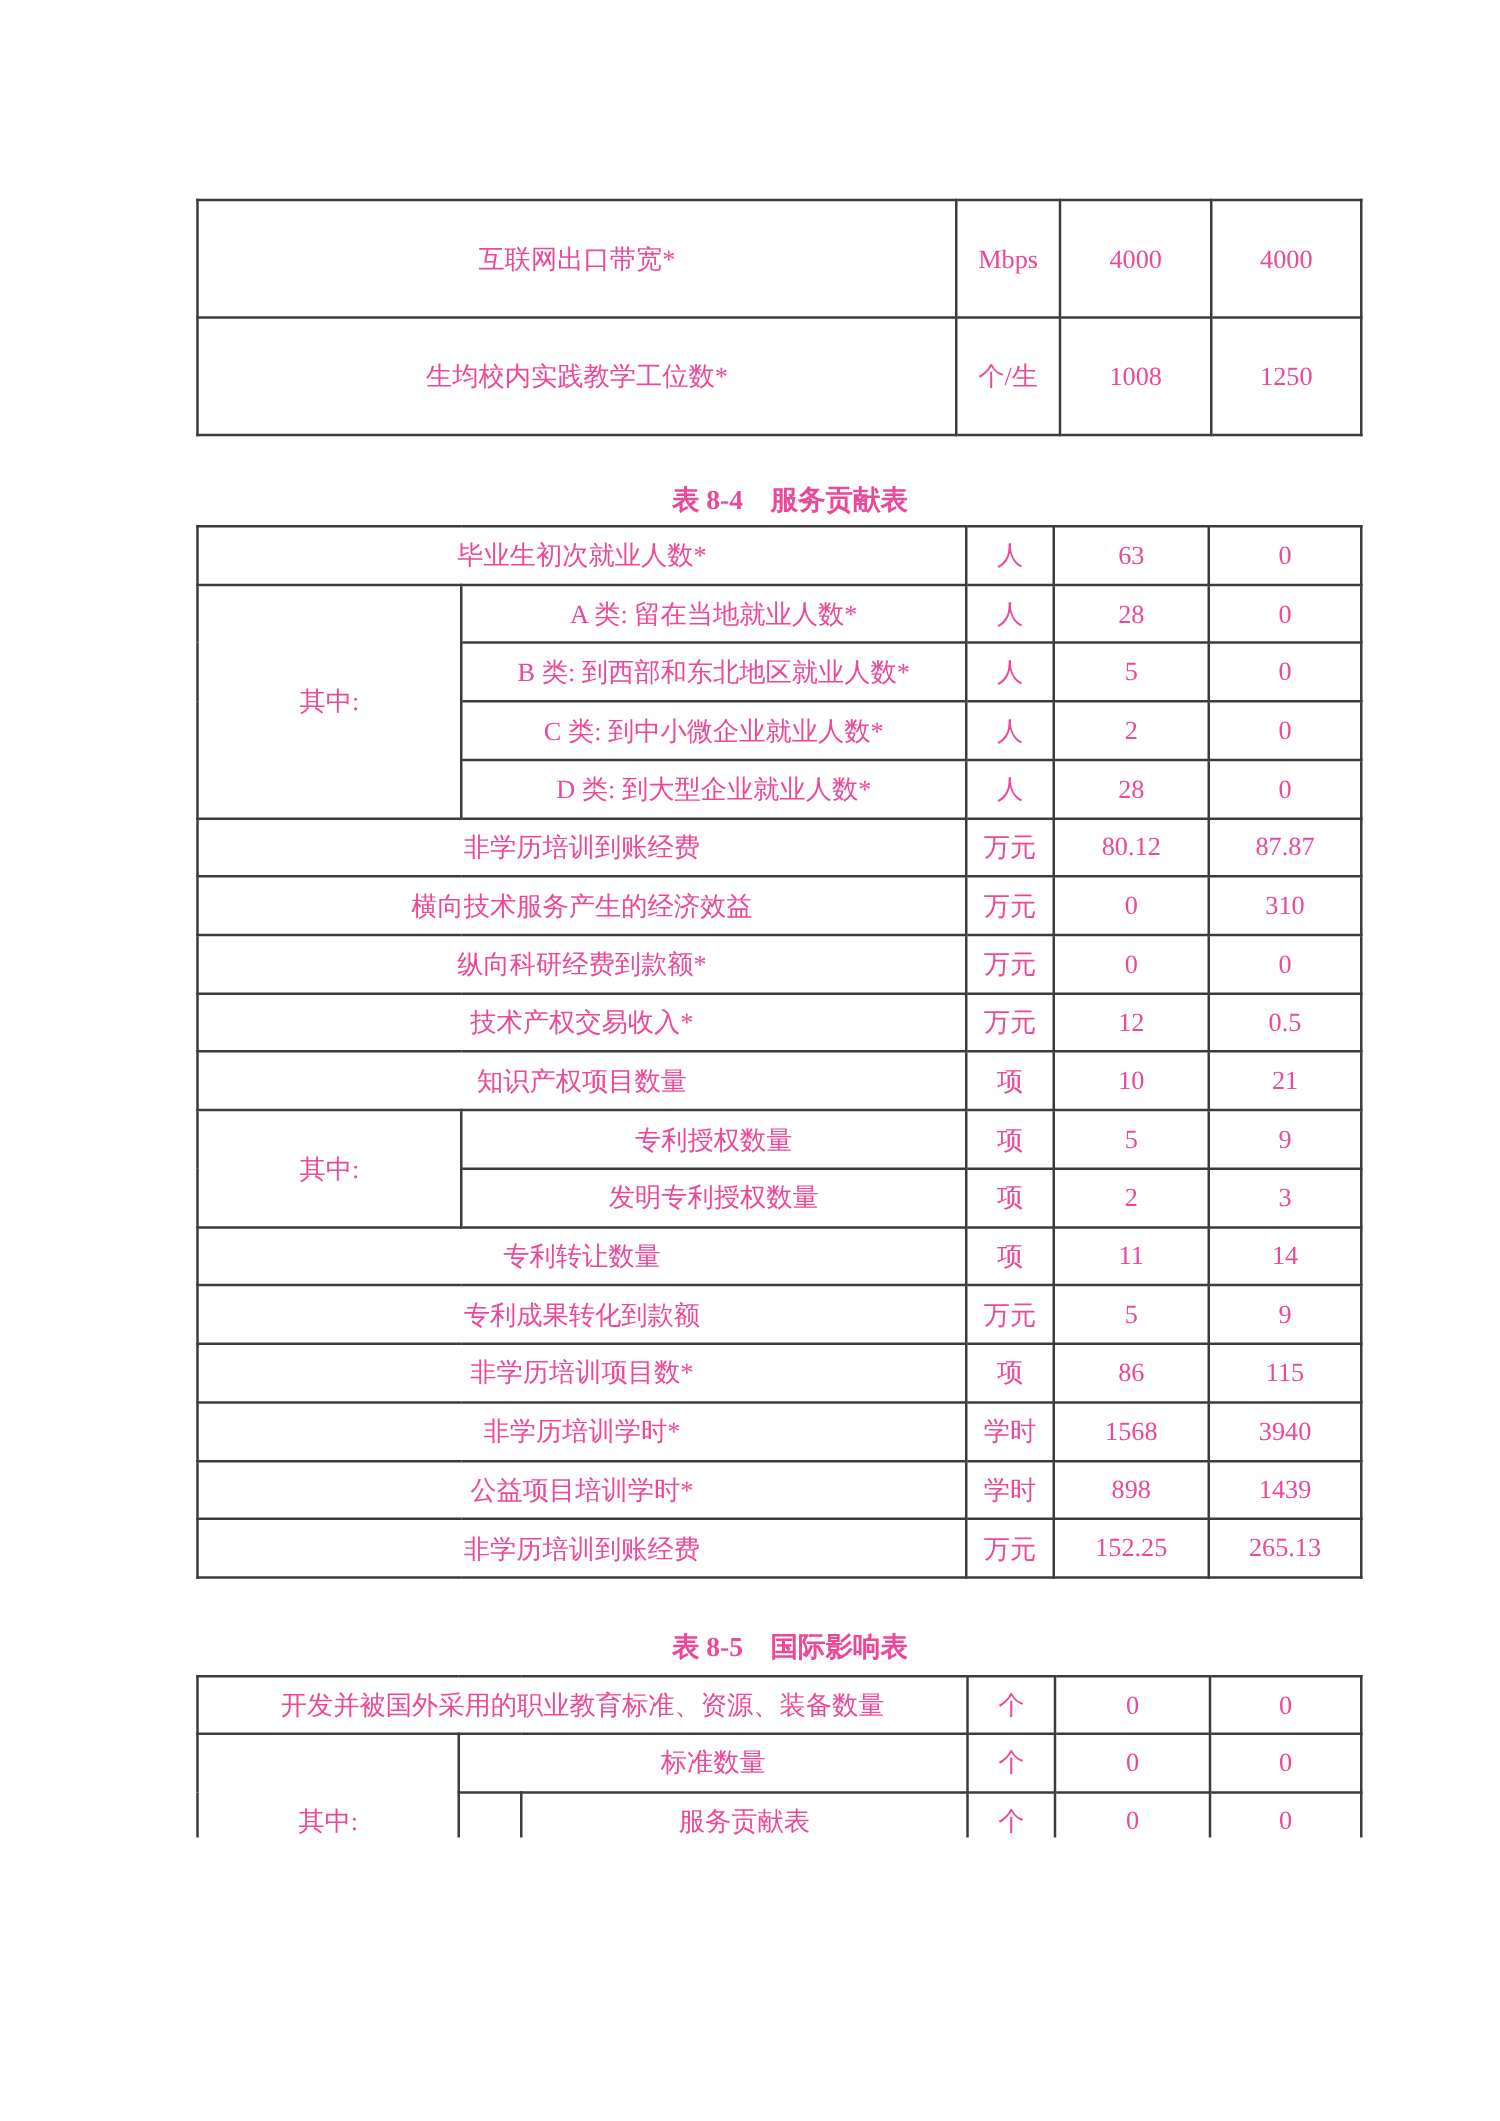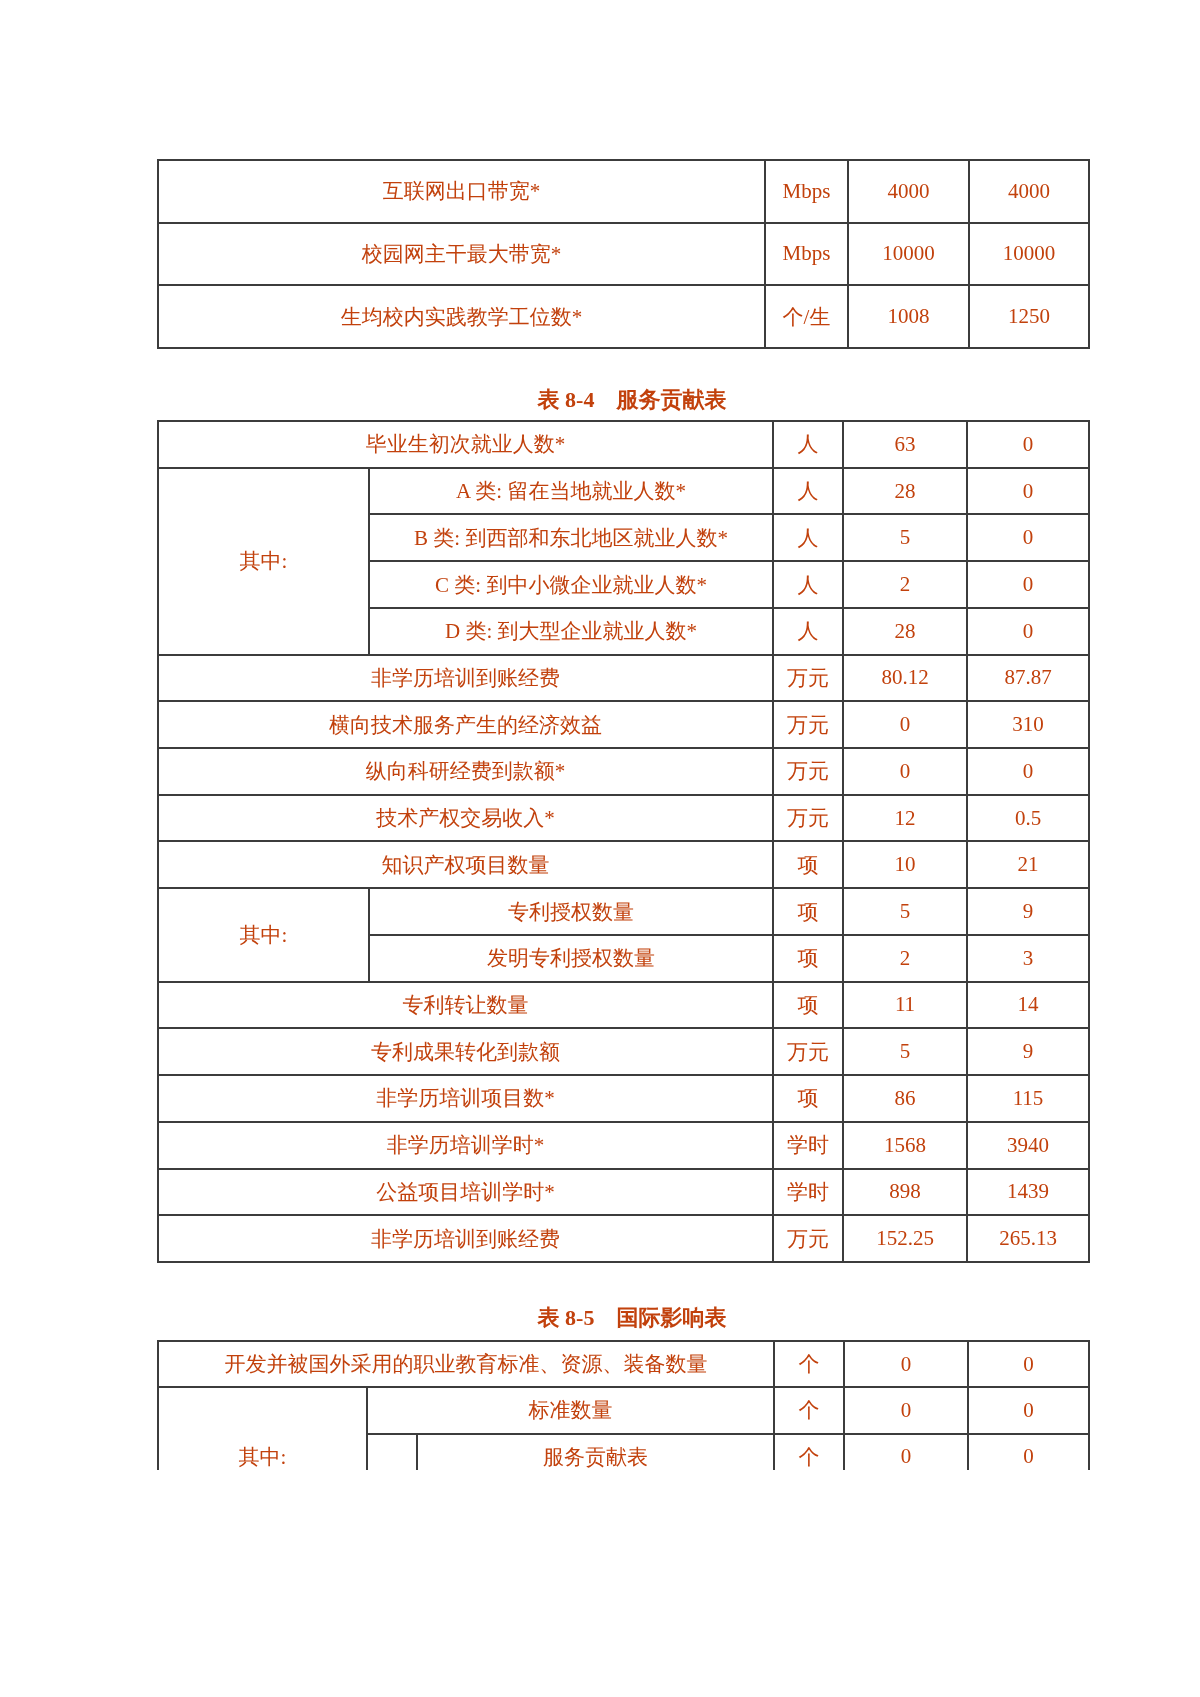--- a/index.html
+++ b/index.html
@@ -2,21 +2,21 @@
 <html><head>
 <meta charset="utf-8">
 <style>
   html,body{margin:0;padding:0;}
   .page{
     position:relative;
     width:1200px;
     height:1470px;
     background:#ffffff;
     font-family:"Liberation Serif","DejaVu Serif",serif;
-    color:#c2410c;
+    color:#ec4899;
     overflow:hidden;
   }
   table{
     position:absolute;
     border-collapse:collapse;
     table-layout:fixed;
   }
   td{
     border:2px solid #3c3c3c;
     text-align:center;
@@ -64,26 +64,20 @@
         <col style="width:120px">
       </colgroup>
     <tbody>
         <tr>
       <td>互联网出口带宽*</td>
       <td>Mbps</td>
       <td>4000</td>
       <td>4000</td>
     </tr>
     <tr>
-      <td>校园网主干最大带宽*</td>
-      <td>Mbps</td>
-      <td>10000</td>
-      <td>10000</td>
-    </tr>
-    <tr>
       <td>生均校内实践教学工位数*</td>
       <td>个/生</td>
       <td>1008</td>
       <td>1250</td>
     </tr>
   </tbody>
     </table>
 
   <div class="tbl-title title-84">
     <span>表 8-4</span><span class="t-gap"></span><span>服务贡献表</span>

